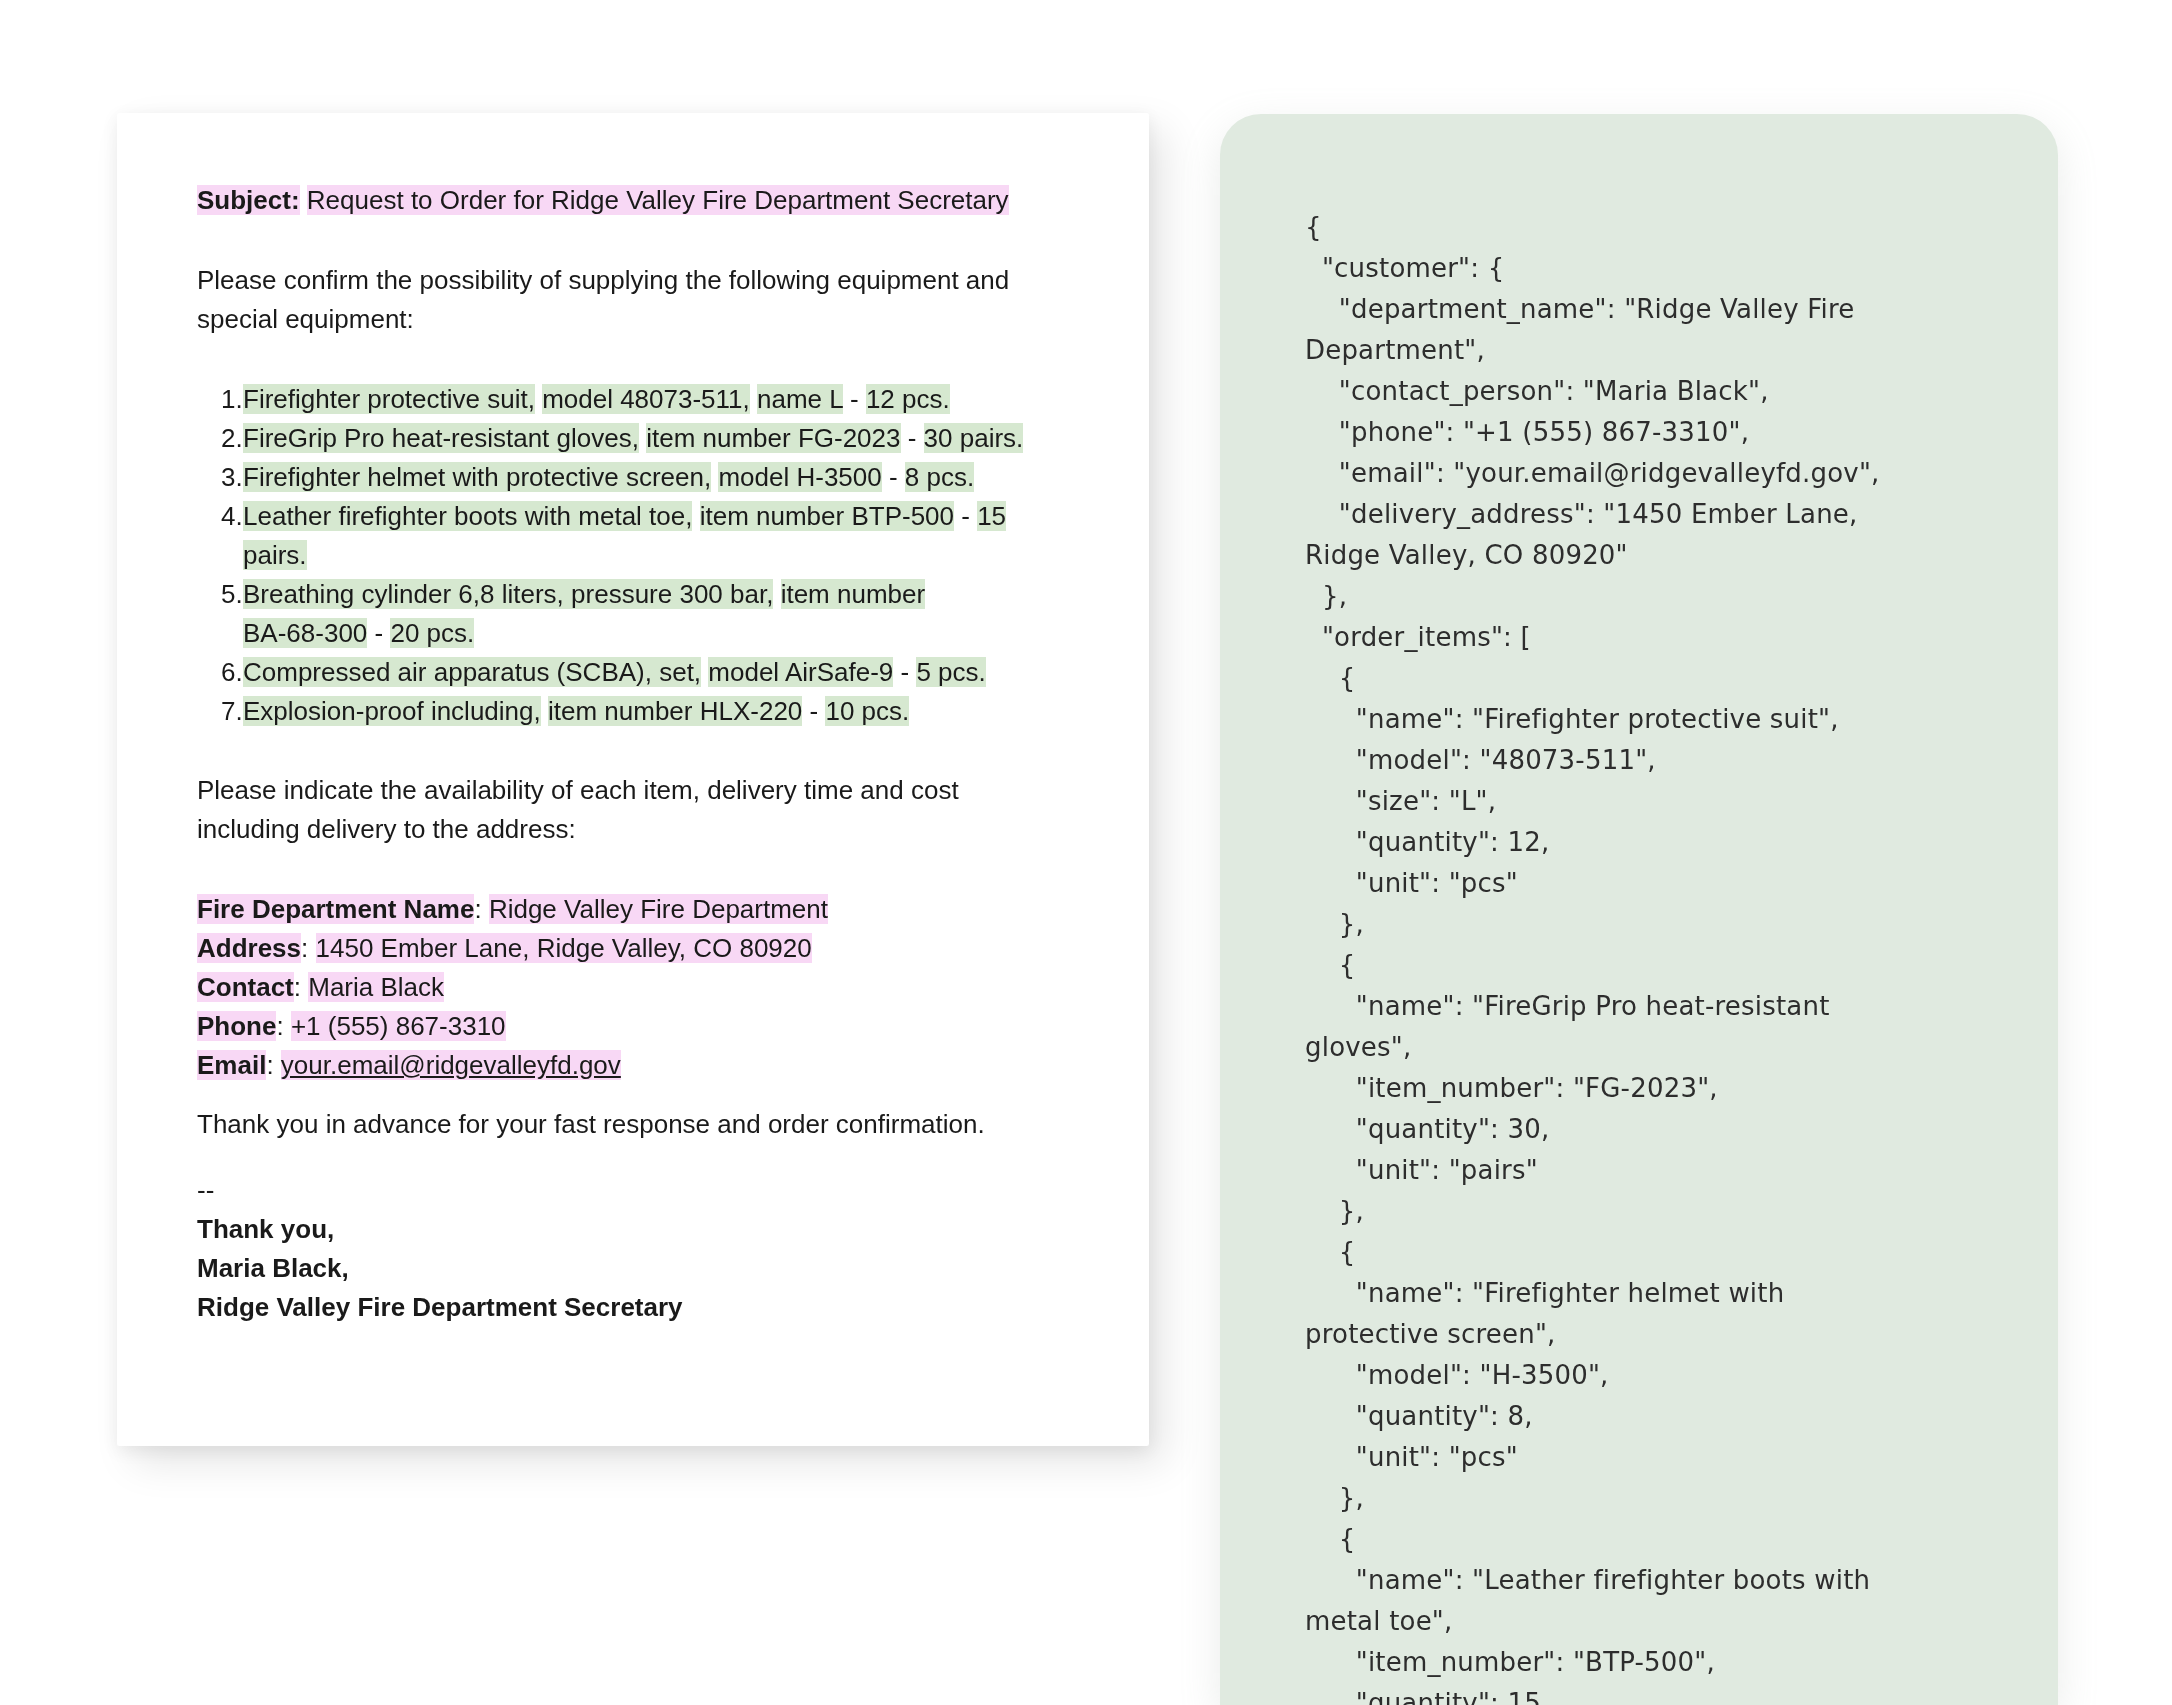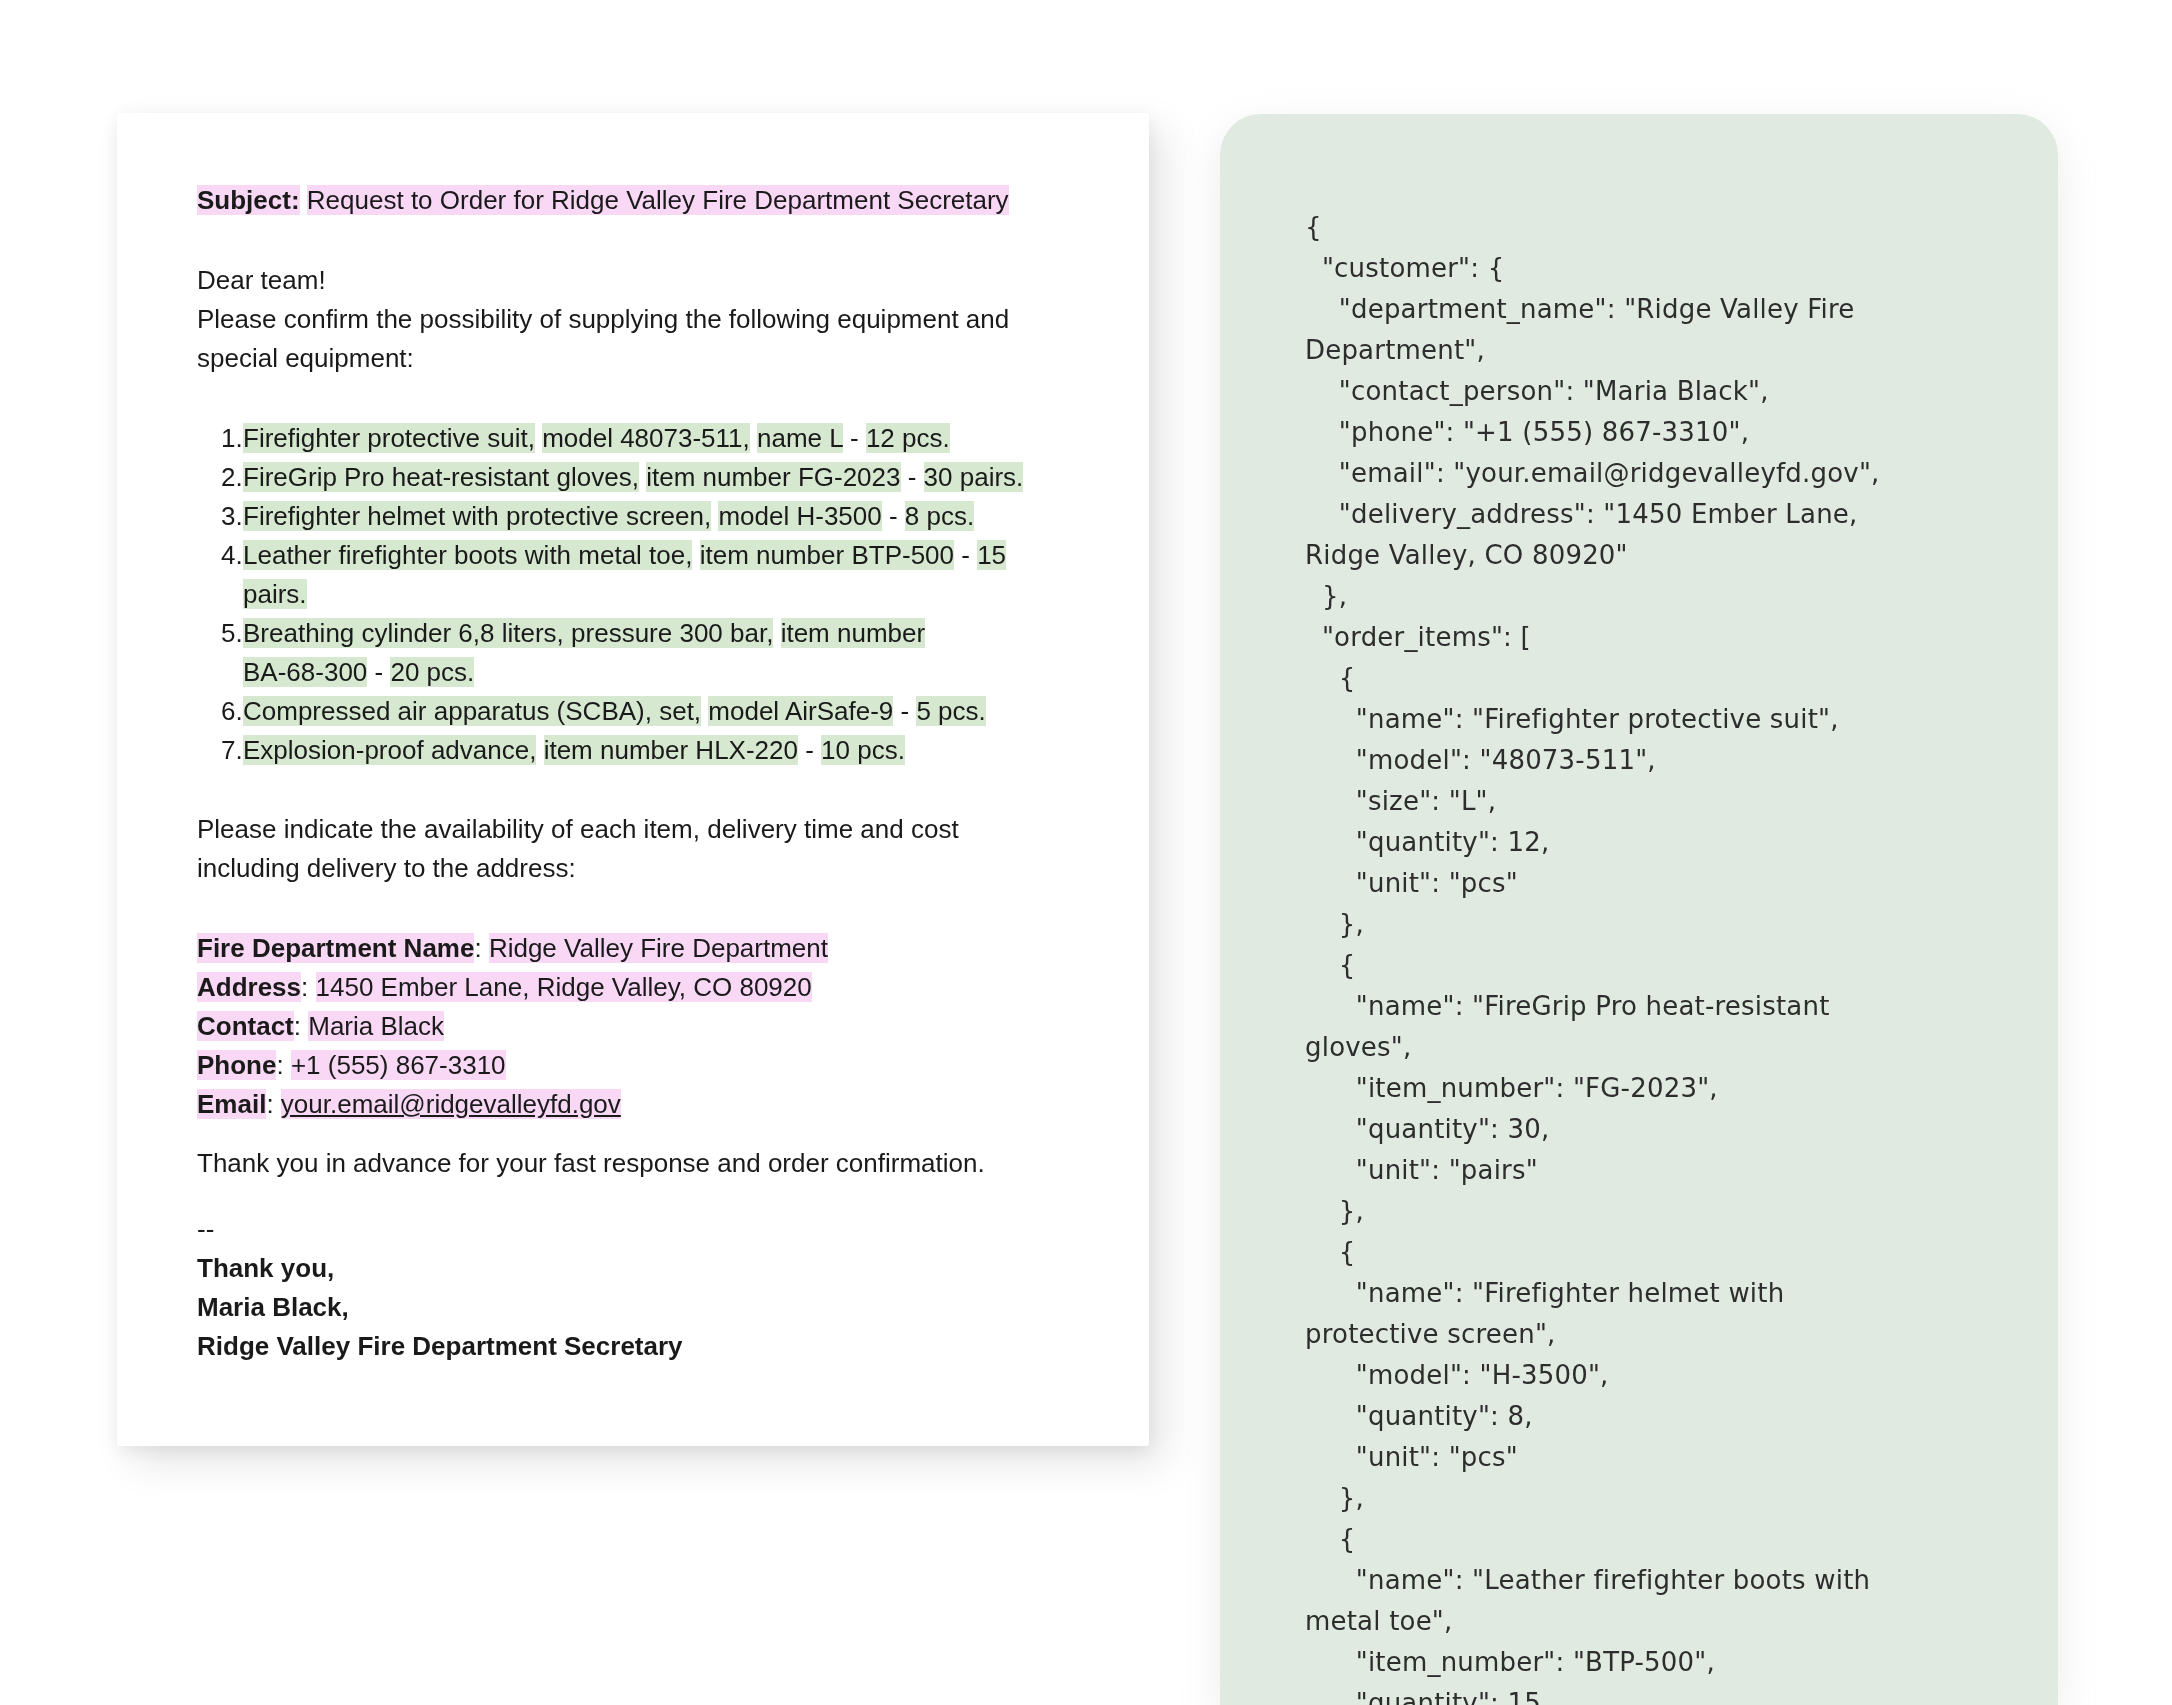--- a/index.html
+++ b/index.html
@@ -48,34 +48,33 @@
     color:#2d2d2d;
     white-space:pre;
   }
 </style>
 </head>
 <body>
 
 <div class="email-card">
   <div class="subject"><span class="hl-pink b">Subject:</span> <span class="hl-pink">Request to Order for Ridge Valley Fire Department Secretary</span></div>
 
-  <div>Dear team!</div>
   <div class="prewrap">Please confirm the possibility of supplying the following equipment and
 special equipment:</div>
 
   <div class="eq-list">
       <div class="eq-item"><span class="num">1.</span><span class="hl-green">Firefighter protective suit,</span><span> </span><span class="hl-green">model 48073-511,</span><span> </span><span class="hl-green">name L</span><span> - </span><span class="hl-green">12 pcs.</span></div>
       <div class="eq-item"><span class="num">2.</span><span class="hl-green">FireGrip Pro heat-resistant gloves,</span><span> </span><span class="hl-green">item number FG-2023</span><span> - </span><span class="hl-green">30 pairs.</span></div>
       <div class="eq-item"><span class="num">3.</span><span class="hl-green">Firefighter helmet with protective screen,</span><span> </span><span class="hl-green">model H-3500</span><span> - </span><span class="hl-green">8 pcs.</span></div>
       <div class="eq-item"><span class="num">4.</span><span class="hl-green">Leather firefighter boots with metal toe,</span><span> </span><span class="hl-green">item number BTP-500</span><span> - </span><span class="hl-green">15</span><span>
 </span><span class="hl-green">pairs.</span></div>
       <div class="eq-item"><span class="num">5.</span><span class="hl-green">Breathing cylinder 6,8 liters, pressure 300 bar,</span><span> </span><span class="hl-green">item number</span><span>
 </span><span class="hl-green">BA-68-300</span><span> - </span><span class="hl-green">20 pcs.</span></div>
       <div class="eq-item"><span class="num">6.</span><span class="hl-green">Compressed air apparatus (SCBA), set,</span><span> </span><span class="hl-green">model AirSafe-9</span><span> - </span><span class="hl-green">5 pcs.</span></div>
-      <div class="eq-item"><span class="num">7.</span><span class="hl-green">Explosion-proof advance,</span><span> </span><span class="hl-green">item number HLX-220</span><span> - </span><span class="hl-green">10 pcs.</span></div>
+      <div class="eq-item"><span class="num">7.</span><span class="hl-green">Explosion-proof including,</span><span> </span><span class="hl-green">item number HLX-220</span><span> - </span><span class="hl-green">10 pcs.</span></div>
     </div>
 
   <div class="prewrap">Please indicate the availability of each item, delivery time and cost
 including delivery to the address:</div>
 
   <div class="details">
       <div class="detail-row"><span class="hl-pink b">Fire Department Name</span><span>: </span><span class="hl-pink">Ridge Valley Fire Department</span></div>
       <div class="detail-row"><span class="hl-pink b">Address</span><span>: </span><span class="hl-pink">1450 Ember Lane, Ridge Valley, CO 80920</span></div>
       <div class="detail-row"><span class="hl-pink b">Contact</span><span>: </span><span class="hl-pink">Maria Black</span></div>
       <div class="detail-row"><span class="hl-pink b">Phone</span><span>: </span><span class="hl-pink">+1 (555) 867-3310</span></div>

